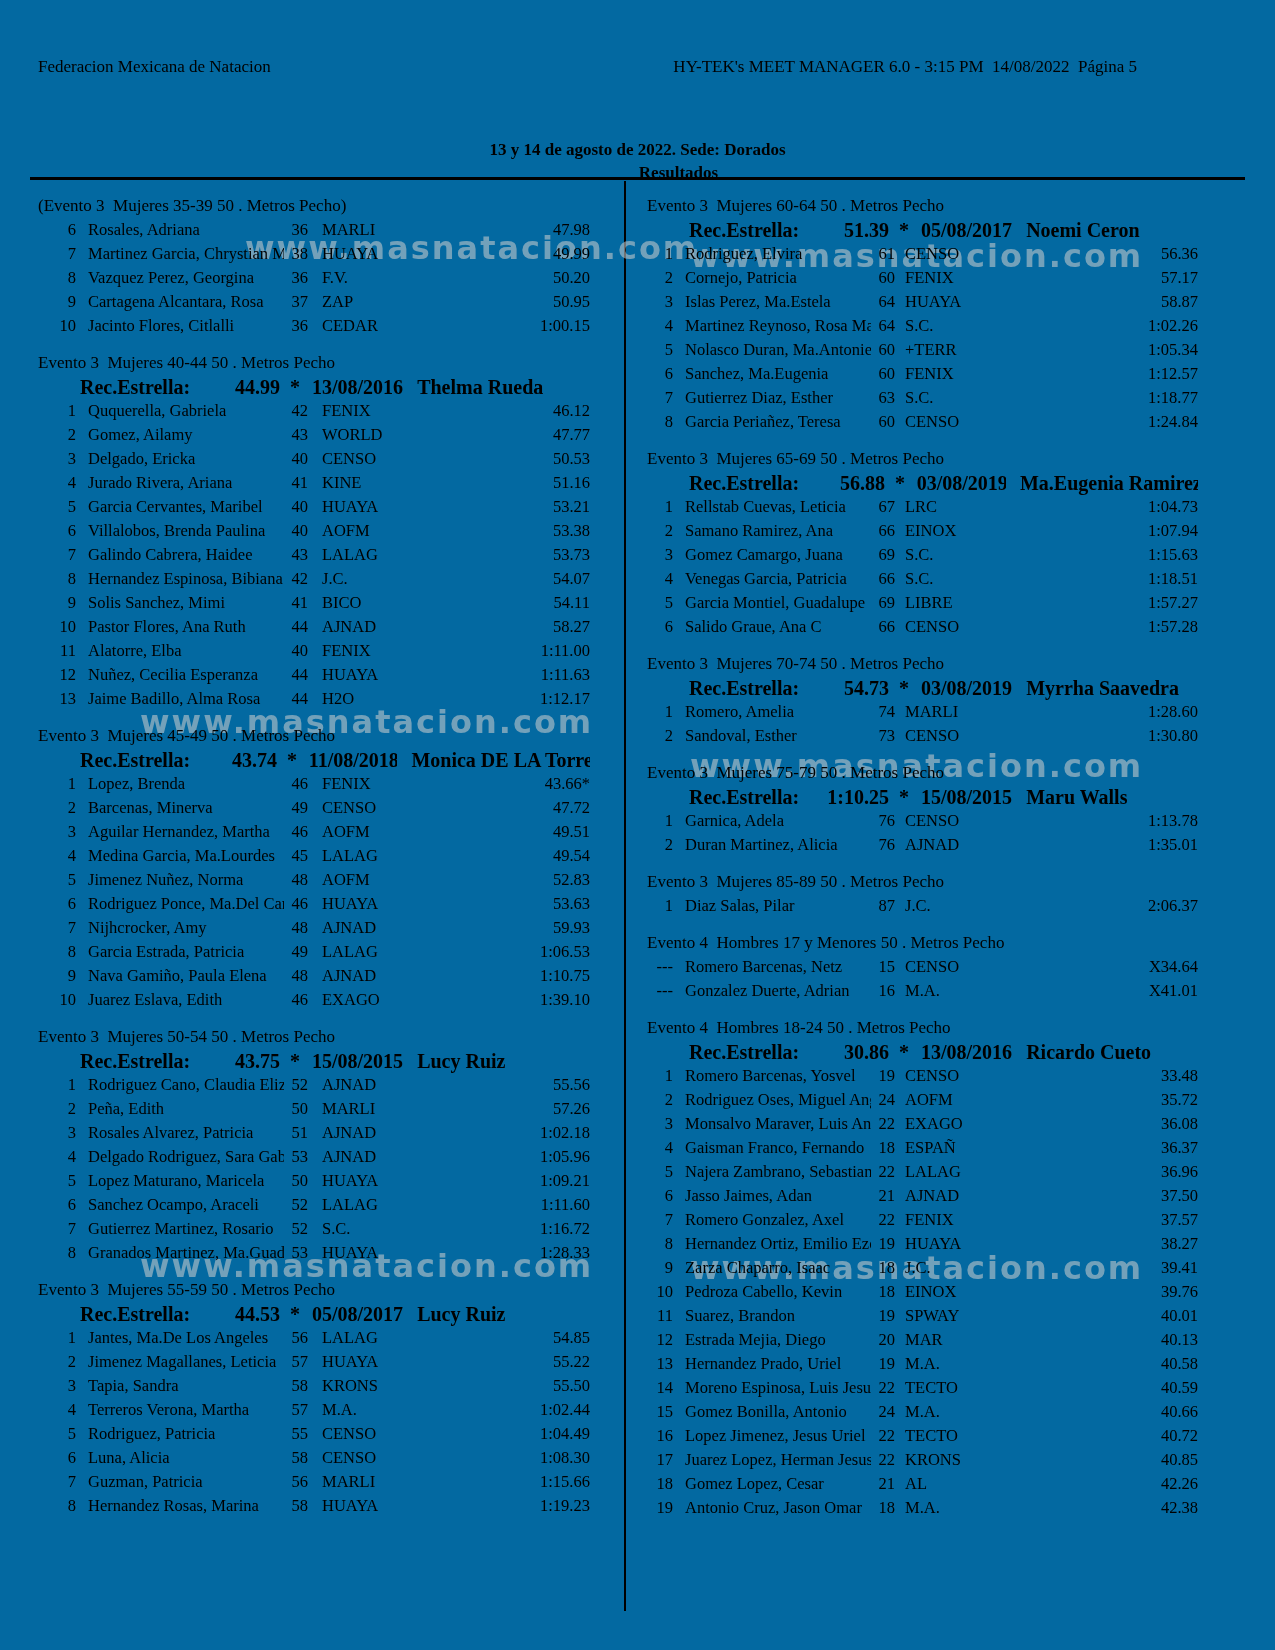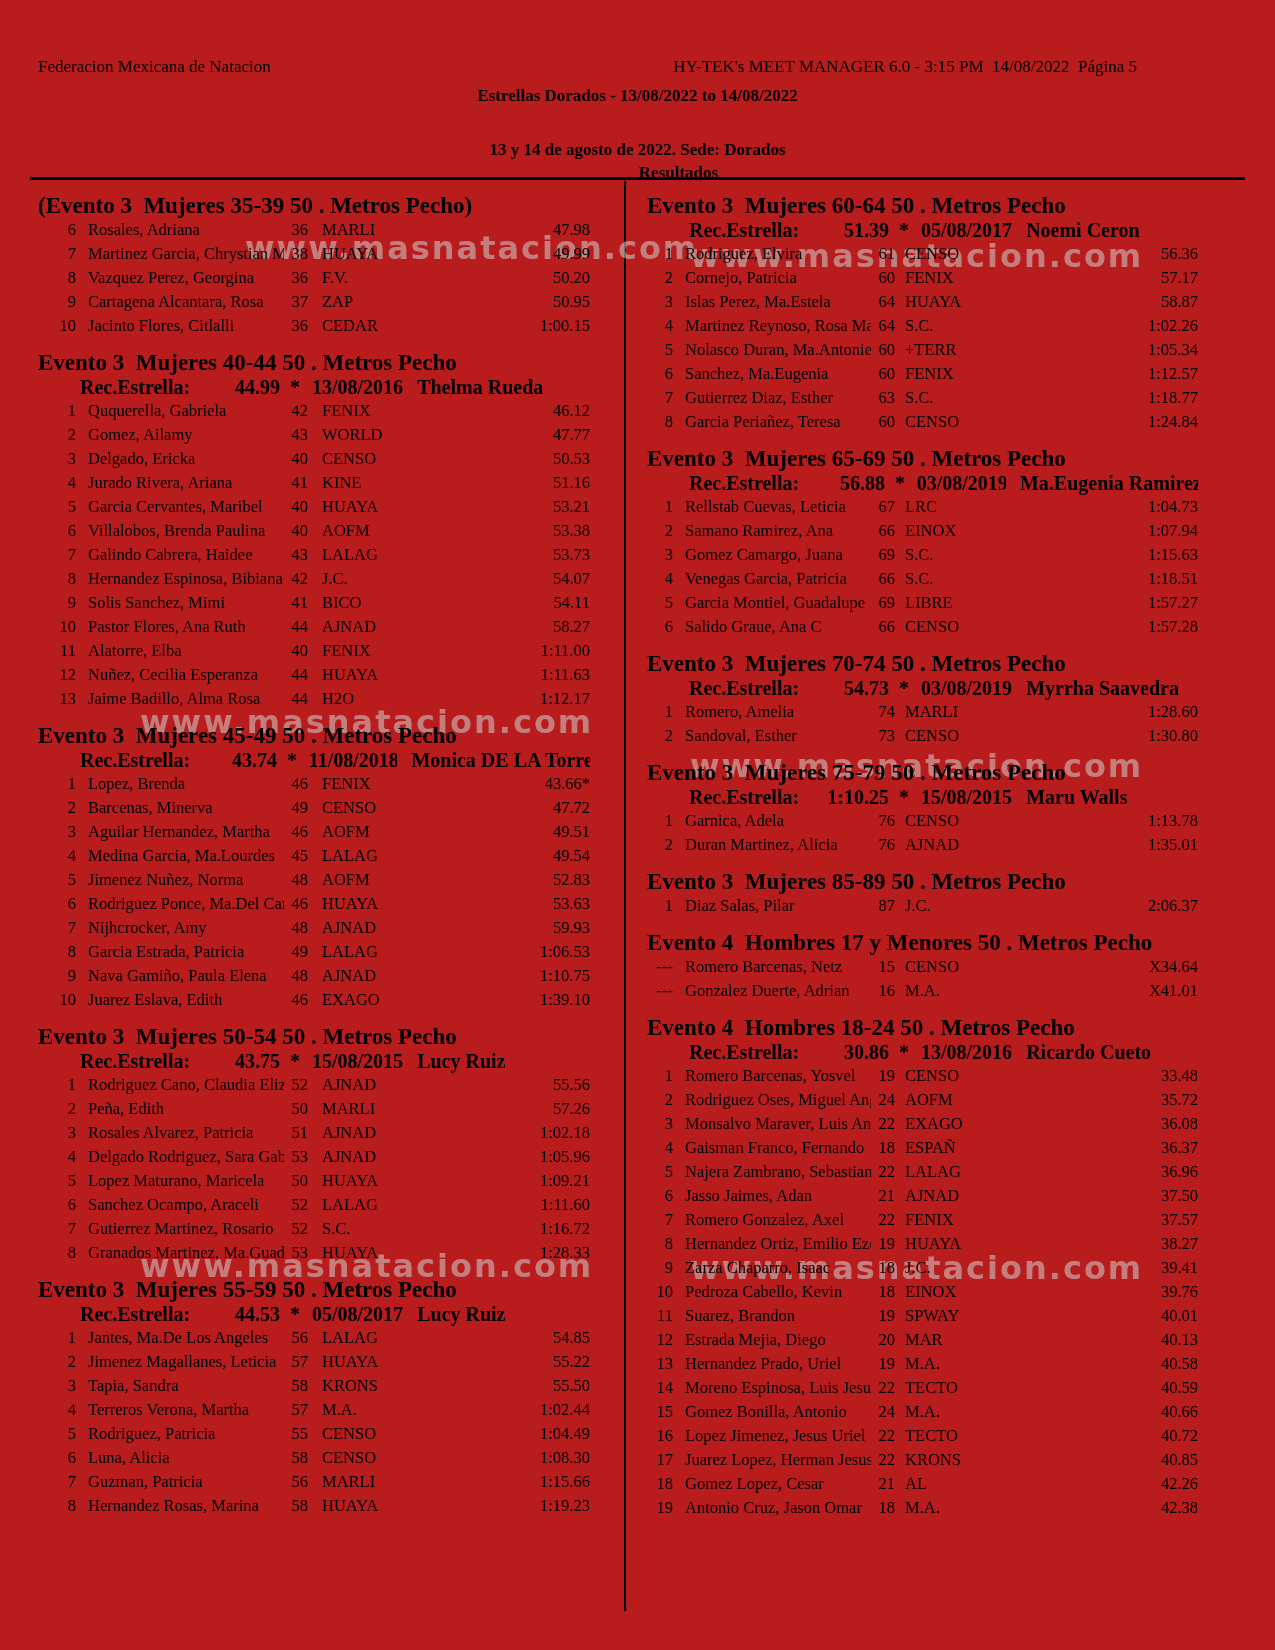--- a/index.html
+++ b/index.html
@@ -1,39 +1,39 @@
 <!DOCTYPE html>
 <html><head>
 <meta charset="utf-8">
 <style>
   html,body{margin:0;padding:0;background:#e8e8e8;}
   .page{
     position:relative;
     width:1275px;height:1650px;
-    background:#b91c1c;
+    background:#0369a1;
     font-family:"Liberation Serif", serif;
     color:#000;
     overflow:hidden;
   }
   .hdr-left{position:absolute;left:38px;top:57px;font-size:17px;white-space:pre;}
   .hdr-right{position:absolute;right:138px;top:57px;font-size:17px;white-space:pre;}
   .title-line{position:absolute;left:0;width:100%;text-align:center;font-weight:bold;font-size:17px;white-space:pre;}
   .t1{top:86px;}
   .t2{top:113px;}
   .t3{top:140px;}
   .t4{top:163px;text-decoration:underline;padding-left:41px;}
   .top-rule{position:absolute;left:30px;right:30px;top:177px;height:3px;background:#000;}
   .col-divider{position:absolute;left:624px;top:181px;width:2px;height:1430px;background:#000;}
 
   .column{position:absolute;top:194px;}
   .column.left{left:38px;width:552px;}
   .column.right{left:647px;width:551px;}
 
   .section + .section{margin-top:13px;}
-  .sec-title{font-weight:bold;font-size:23px;line-height:24px;white-space:pre;}
+  .sec-title{font-weight:normal;font-size:17px;line-height:24px;white-space:pre;}
   .rec-line{display:flex;font-weight:bold;font-size:20px;line-height:24px;padding-left:42px;white-space:pre;}
   .rec-label{width:120px;}
   .rec-time{width:80px;text-align:right;}
   .rec-star{margin-left:10px;}
   .rec-date{margin-left:12px;}
   .rec-holder{margin-left:14px;}
 
   .row{display:flex;font-size:16.5px;line-height:24px;white-space:pre;}
   .cell{overflow:hidden;}
   .place{text-align:right;flex:0 0 auto;}
@@ -60,21 +60,20 @@
   }
 </style>
 </head>
 <body>
 
 <div class="page">
 
   <div class="hdr-left">Federacion Mexicana de Natacion</div>
   <div class="hdr-right">HY-TEK's MEET MANAGER 6.0 - 3:15 PM  14/08/2022  Página 5</div>
 
-  <div class="title-line t1">Estrellas Dorados - 13/08/2022 to 14/08/2022</div>
   <div class="title-line t3">13 y 14 de agosto de 2022. Sede: Dorados</div>
   <div class="title-line t4">Resultados</div>
 
   <div class="top-rule"></div>
   <div class="col-divider"></div>
 
   <div class="watermark" style="left:245px;top:229px;">www.masnatacion.com</div>
   <div class="watermark" style="left:140px;top:703px;">www.masnatacion.com</div>
   <div class="watermark" style="left:140px;top:1247px;">www.masnatacion.com</div>
   <div class="watermark" style="left:690px;top:237px;">www.masnatacion.com</div>

